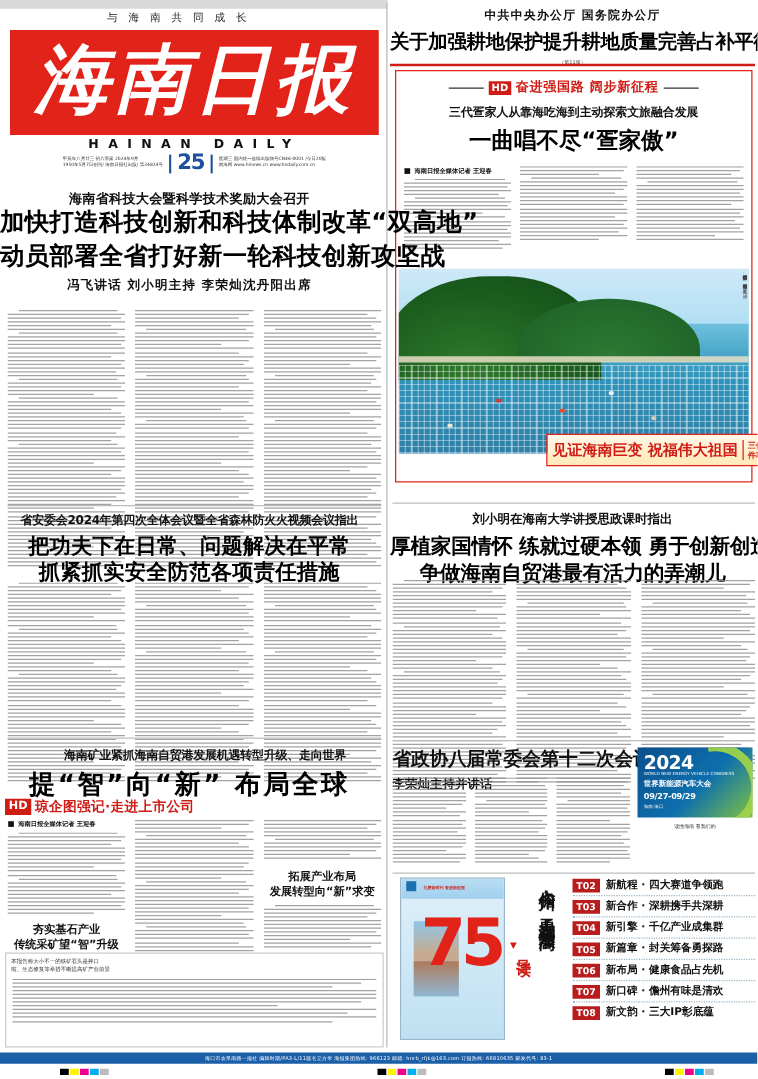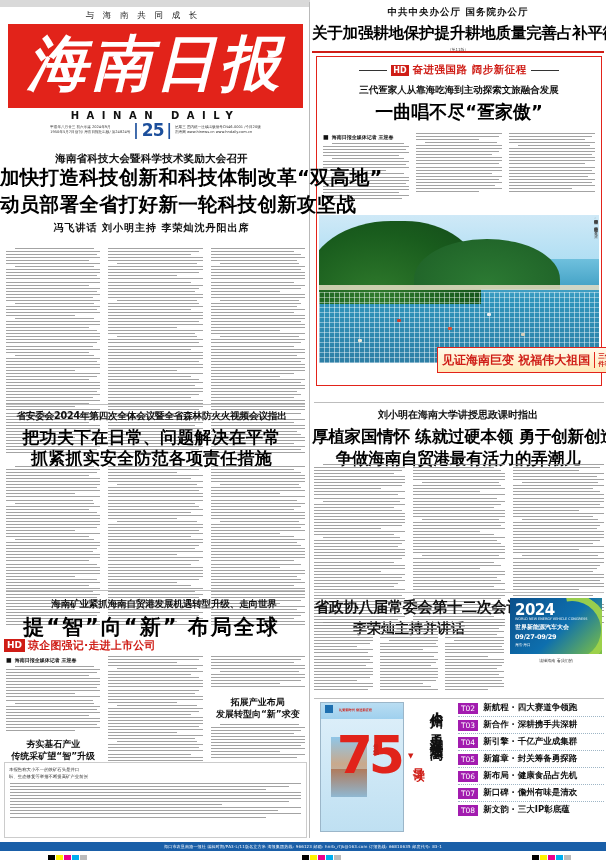--- a/index.html
+++ b/index.html
@@ -166,21 +166,21 @@
   .sp-arrow{position:absolute;left:96px;top:52px;font-size:7px;color:#cf1d16;}
   .sp-daodu{position:absolute;left:98px;top:58px;writing-mode:vertical-rl;
         text-orientation:upright;font-size:12px;font-weight:700;color:#cf1d16;
         letter-spacing:1px;}
   .sp-title{position:absolute;left:116px;top:2px;writing-mode:vertical-rl;
         text-orientation:upright;font-size:13.5px;font-weight:700;color:#111;
         height:126px;letter-spacing:2px;}
   .sp-list{position:absolute;left:146px;top:0px;width:146px;}
   .sp-row{display:flex;align-items:center;gap:5px;height:16px;
         border-bottom:1px dotted #9fb6c6;}
-  .sp-code{background:#a21caf;color:#fff;font-size:7.5px;font-weight:400;
+  .sp-code{background:#b91c1c;color:#fff;font-size:7.5px;font-weight:700;
         padding:1px 3px;line-height:9px;font-family:"DejaVu Sans",sans-serif;}
   .sp-txt{font-size:8.5px;font-weight:700;color:#111;white-space:nowrap;}
 
   
   .adstrip{position:absolute;left:4px;top:762px;width:303px;height:76px;
         border:1px solid #ccc;box-sizing:border-box;background:#fff;overflow:hidden;}
 
   
   .footbar{position:absolute;left:0;bottom:12px;width:606px;height:9px;
         background:#1a5fa8;color:#fff;font-size:4px;display:flex;
@@ -1094,21 +1094,21 @@
           <i class="s2"></i>
           <i class="s4"></i>
       </div>
     </div>
   </div>
 
   <div class="hline" style="left:314px;top:592px;width:290px;"></div>
 
   <div style="position:absolute;left:314px;top:598px;width:190px;">
     <div style="font-size:15px;font-weight:700;text-align:center;white-space:nowrap;letter-spacing:-.2px;">省政协八届常委会第十二次会议召开</div>
-    <div style="font-size:14px;font-weight:700;text-align:center;margin-top:3px;">李荣灿主持并讲话</div>
+    <div style="font-size:10px;font-weight:700;text-align:left;margin-top:3px;">李荣灿主持并讲话</div>
   </div>
 
   <div class="expo" style="top:598px;">
     <div class="swirl"></div>
     <div class="y">2024</div>
     <div class="l1">WORLD NEW ENERGY VEHICLE CONGRESS</div>
     <div class="l2">世界新能源汽车大会</div>
     <div class="l3">09/27-09/29</div>
     <div class="l4">海南·海口</div>
   </div>

